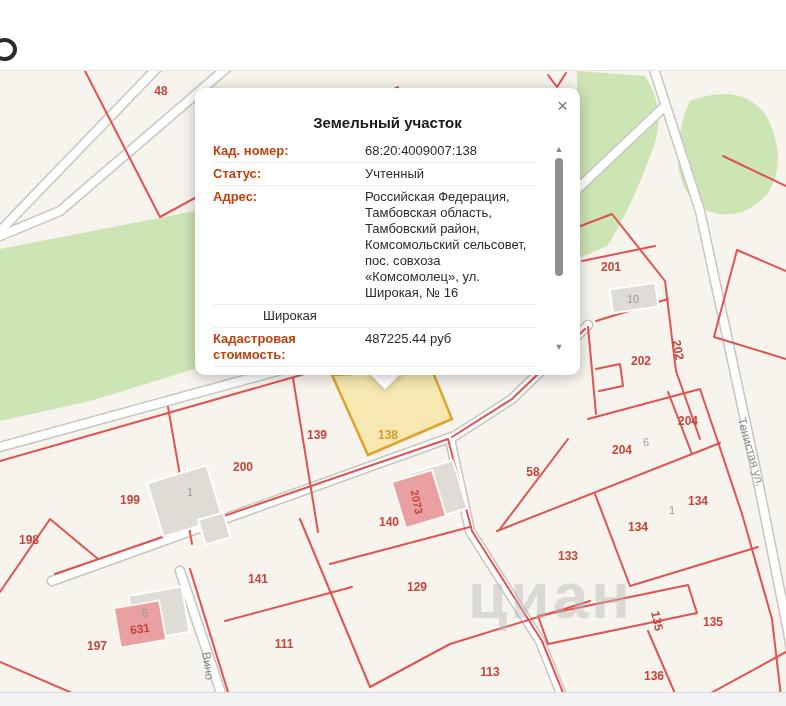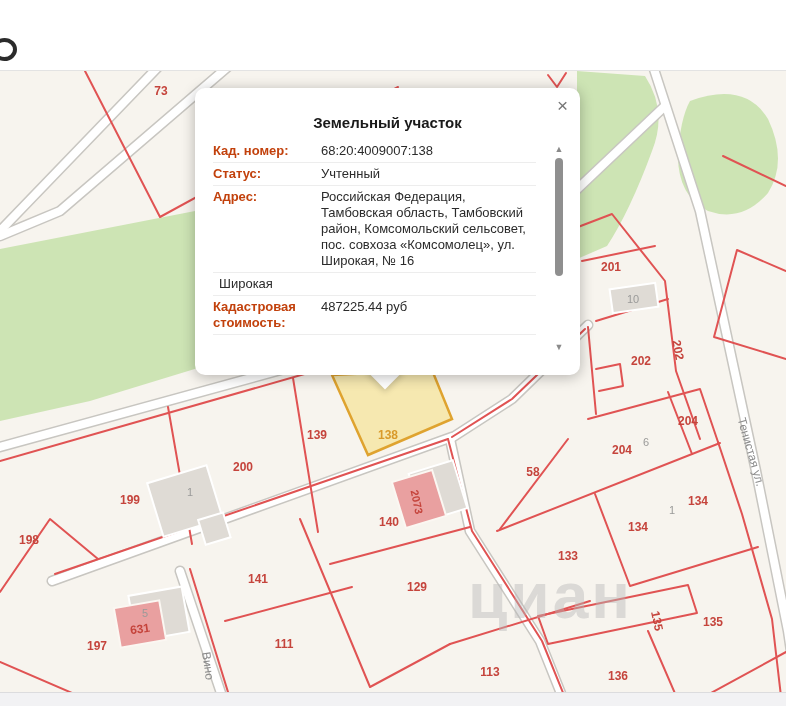--- a/index.html
+++ b/index.html
@@ -38,21 +38,21 @@
       border-radius:10px;box-shadow:0 2px 14px rgba(0,0,0,.28);z-index:10;
       padding:0;box-sizing:border-box;}
   .popup-title{margin:26px 40px 8px 40px;text-align:center;font-size:15px;font-weight:bold;
       color:#1a1a1a;}
   .popup-close{position:absolute;right:10px;top:6px;border:none;background:none;
       font-size:19px;color:#777;cursor:pointer;line-height:1;padding:2px;}
   .popup-body{position:absolute;left:18px;right:44px;top:52px;height:235px;overflow:hidden;}
   .prow{display:flex;border-bottom:1px solid #ededed;padding:3px 0;}
   .prow:first-child{border-top:none;}
   .flabel{width:102px;flex:none;font-size:13px;font-weight:bold;color:#c2410c;line-height:16px;}
-  .fvalue{flex:1;font-size:13px;color:#2b2b2b;line-height:16px;padding-left:6px;}
+  .fvalue{flex:1;font-size:13px;color:#2b2b2b;line-height:16px;padding-left:6px;margin-left:44px;}
 
   .popup-scrollbar{position:absolute;right:14px;top:56px;width:14px;height:215px;}
   .sb-arrow{position:absolute;left:0;width:14px;text-align:center;font-size:9px;color:#8a8a8a;
       cursor:pointer;}
   .sb-up{top:0;}
   .sb-down{top:198px;}
   .sb-thumb{position:absolute;left:3px;top:14px;width:8px;height:118px;background:#8f8f8f;
       border-radius:4px;cursor:pointer;}
 </style>
 </head>
@@ -147,33 +147,33 @@
         <g transform="rotate(-10 158 543)">
             <rect x="132" y="520" width="54" height="46"></rect>
           </g>
         <rect x="398" y="404" width="42" height="48" transform="rotate(-17 419 428)" fill="#e9a0a0" stroke="#fbf7f2"></rect>
         <rect x="117" y="533" width="46" height="40" transform="rotate(-10 140 553)" fill="#e9a0a0" stroke="#fbf7f2"></rect>
       </g>
     </svg>
 
     <div class="watermark">циан</div>
 
-    <span class="pl" style="left:161px;top:20px">73</span>
+    <span class="pl" style="left:161px;top:20px">48</span>
     <span class="pl" style="left:611px;top:196px">201</span>
     <span class="pl" style="left:641px;top:290px">202</span>
     <span class="pl" style="left:678px;top:279px;transform:translate(-50%,-50%) rotate(80deg)">202</span>
     <span class="pl" style="left:688px;top:350px">204</span>
     <span class="pl" style="left:622px;top:379px">204</span>
     <span class="pl" style="left:533px;top:401px">58</span>
     <span class="pl" style="left:698px;top:430px">134</span>
     <span class="pl" style="left:638px;top:456px">134</span>
     <span class="pl" style="left:568px;top:485px">133</span>
     <span class="pl" style="left:657px;top:550px;transform:translate(-50%,-50%) rotate(78deg)">135</span>
     <span class="pl" style="left:713px;top:551px">135</span>
-    <span class="pl" style="left:618px;top:605px">136</span>
+    <span class="pl" style="left:654px;top:605px">136</span>
     <span class="pl" style="left:490px;top:601px">113</span>
     <span class="pl" style="left:417px;top:516px">129</span>
     <span class="pl" style="left:284px;top:573px">111</span>
     <span class="pl" style="left:258px;top:508px">141</span>
     <span class="pl" style="left:389px;top:451px">140</span>
     <span class="pl" style="left:317px;top:364px">139</span>
     <span class="pl" style="left:243px;top:396px">200</span>
     <span class="pl" style="left:130px;top:429px">199</span>
     <span class="pl" style="left:29px;top:469px">198</span>
     <span class="pl" style="left:97px;top:575px">197</span>

